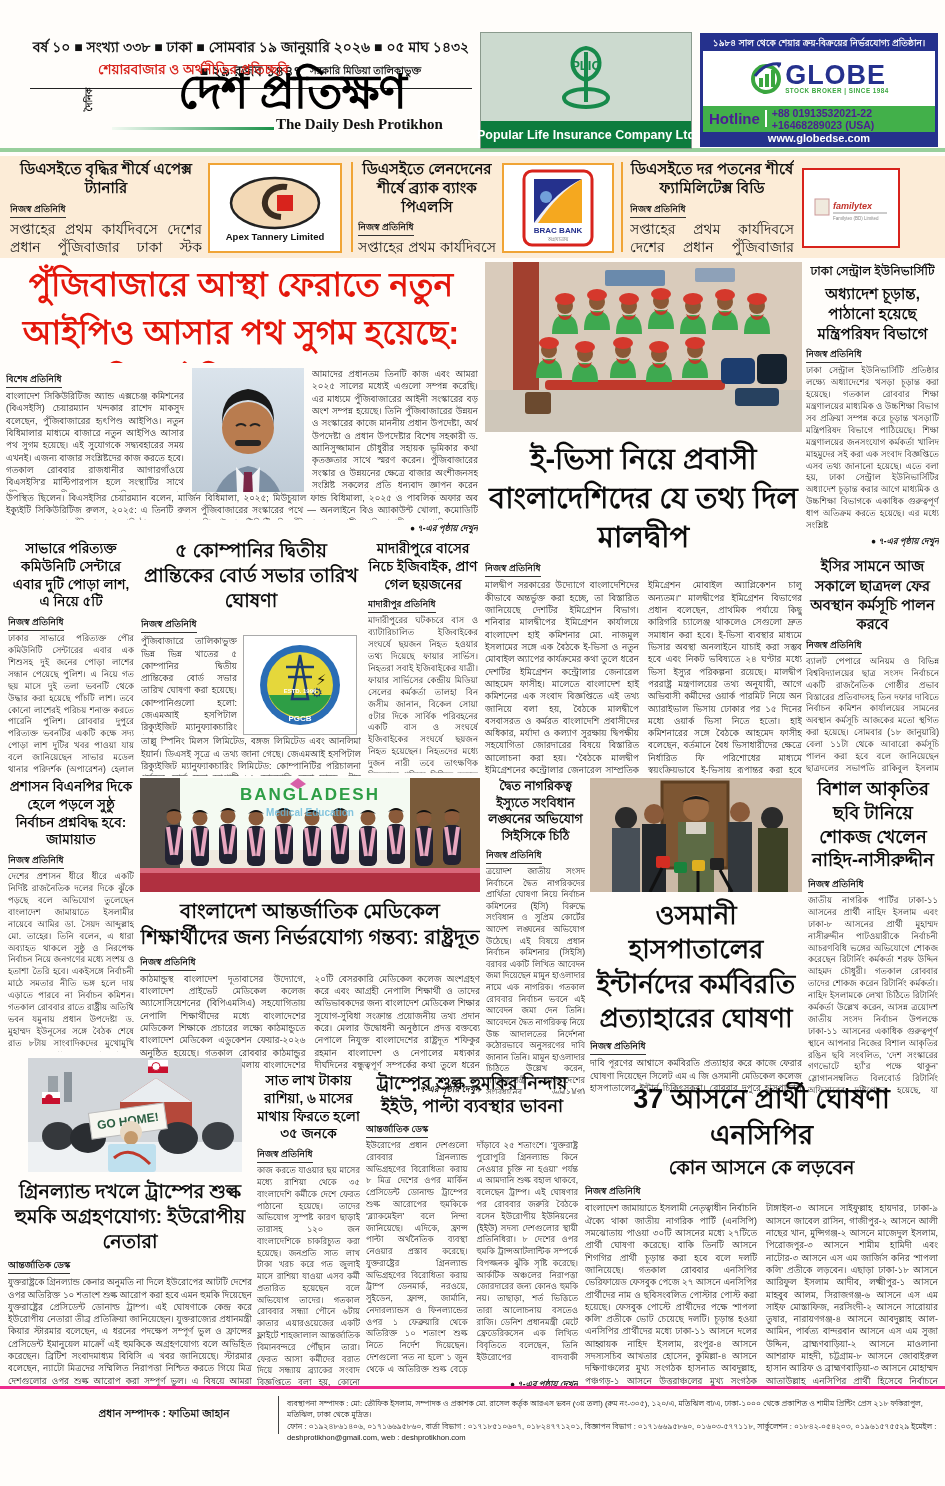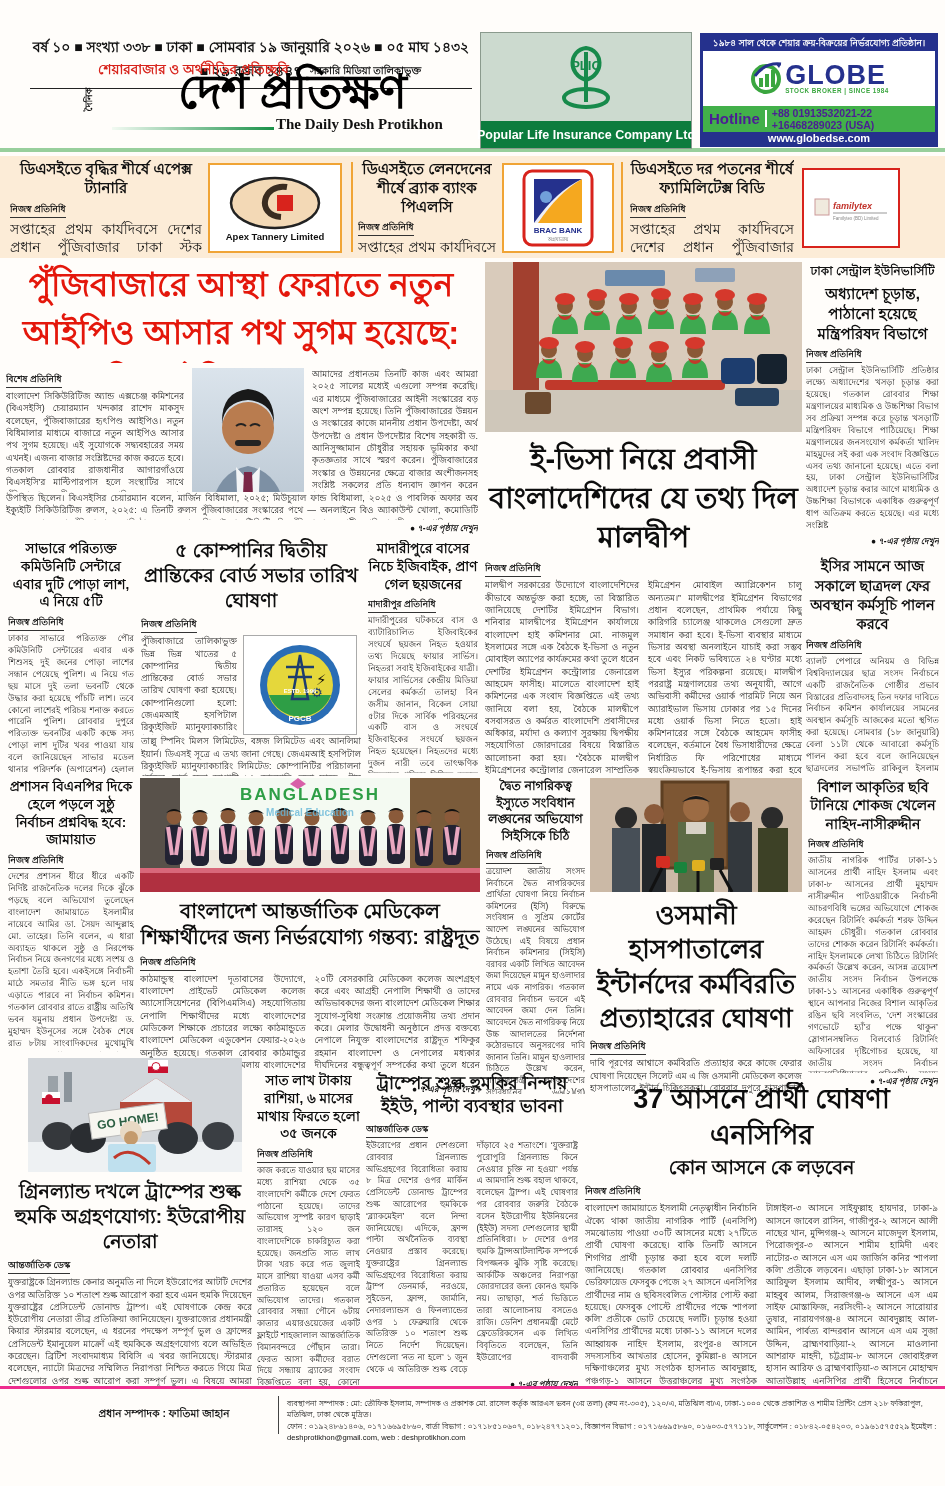--- a/index.html
+++ b/index.html
@@ -382,21 +382,21 @@
         <line x1="130" y1="92" x2="142" y2="114" stroke="#111" stroke-width="3"></line>
       </svg>
     </div>
     <div class="hl" style="font-size:26px;margin-top:2px;">ওসমানী হাসপাতালের ইন্টার্নদের কর্মবিরতি প্রত্যাহারের ঘোষণা</div>
     <span class="byline">নিজস্ব প্রতিনিধি</span>
     <div class="bodytxt" style="height:106px;overflow:hidden;">দাবি পূরণের আশ্বাসে কর্মবিরতি প্রত্যাহার করে কাজে ফেরার ঘোষণা দিয়েছেন সিলেট এম এ জি ওসমানী মেডিকেল কলেজ হাসপাতালের ইন্টার্ন চিকিৎসকরা। রোববার দুপুরে হাসপাতাল কর্তৃপক্ষের সঙ্গে বৈঠকে শেষে ইন্টার্ন চিকিৎসক মোহাম্মদ সাদিক বলেন, সোমবার সকাল থেকে তারা কাজে যোগ দেবেন। শুক্রবার রাতে হাসপাতালের চতুর্থ তলার ৪ নম্বর সার্জারি ওয়ার্ডে রোগী ও স্বজনদের সঙ্গে ইন্টার্ন চিকিৎসকদের কথা কাটাকাটি হয়। এক পর্যায়ে তা সংঘর্ষে রূপ নেয়। এতে নারী চিকিৎসকসহ অন্তত পাঁচজন আহত হন। খবর পেয়ে পুলিশ ঘটনাস্থলে গিয়ে পরিস্থিতি নিয়ন্ত্রণে নেয়। কর্মবিরতি শুরুর পর শনিবার দুপুর ১২টার দিকে আন্দোলনরত ইন্টার্ন চিকিৎসকদের সঙ্গে বৈঠকে বসেন হাসপাতালের পরিচালকসহ প্রশাসনের ঊর্ধ্বতন কর্মকর্তারা। প্রায় ঘণ্টাব্যাপী আলোচনা শেষে সমঝোতা না হওয়ায় কর্মবিরতি অব্যাহত রাখার ঘোষণা দেন ইন্টার্ন চিকিৎসকেরা। তার পরিপ্রেক্ষিতে রোববারও কর্মবিরতি অব্যাহত</div>
     
   </div>
 
   <div class="art" style="left:808px;top:778px;width:130px;height:316px;">
-    <div class="hl" style="font-size:14px;">বিশাল আকৃতির ছবি টানিয়ে শোকজ খেলেন নাহিদ-নাসীরুদ্দীন</div>
+    <div class="hl" style="font-size:18px;">বিশাল আকৃতির ছবি টানিয়ে শোকজ খেলেন নাহিদ-নাসীরুদ্দীন</div>
     <span class="byline">নিজস্ব প্রতিনিধি</span>
     <div class="bodytxt" style="height:218px;overflow:hidden;font-size:8.5px;">জাতীয় নাগরিক পার্টির ঢাকা-১১ আসনের প্রার্থী নাহিদ ইসলাম এবং ঢাকা-৮ আসনের প্রার্থী মুহাম্মদ নাসীরুদ্দীন পাটওয়ারীকে নির্বাচনী আচরণবিধি ভঙ্গের অভিযোগে শোকজ করেছেন রিটার্নিং কর্মকর্তা শরফ উদ্দিন আহমদ চৌধুরী। গতকাল রোববার তাদের শোকজ করেন রিটার্নিং কর্মকর্তা। নাহিদ ইসলামকে লেখা চিঠিতে রিটার্নিং কর্মকর্তা উল্লেখ করেন, আসন্ন ত্রয়োদশ জাতীয় সংসদ নির্বাচন উপলক্ষে ঢাকা-১১ আসনের একাধিক গুরুত্বপূর্ণ স্থানে আপনার নিজের বিশাল আকৃতির রঙিন ছবি সংবলিত, ‘দেশ সংস্কারের গণভোটে হ্যাঁ’র পক্ষে থাকুন’ স্লোগানসম্বলিত বিলবোর্ড রিটার্নিং অফিসারের দৃষ্টিগোচর হয়েছে, যা জাতীয় সংসদ নির্বাচন আচরণবিধিমালার পরিপন্থী। সংসদ নির্বাচন উপলক্ষে রাজনৈতিক দল ও প্রার্থীর আচরণবিধিমালা, ২০২৫-এর বিধি</div>
     <div class="more">● ৭-এর পৃষ্ঠায় দেখুন</div>
   </div>
 
   <div class="art" style="left:8px;top:1058px;width:244px;height:330px;">
     <div style="margin-left:20px;">
       <svg width="214" height="114" viewBox="0 0 214 114">
         <rect width="214" height="114" fill="#d2d6da"></rect>
         <rect x="20" y="18" width="10" height="26" fill="#9aa2a8"></rect>

